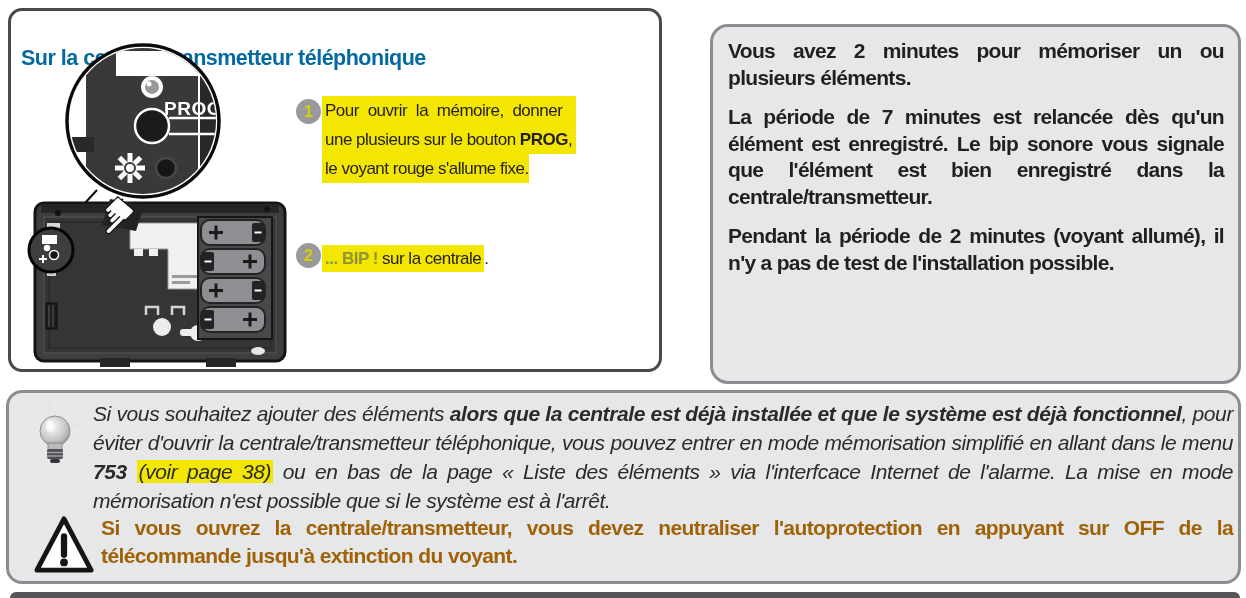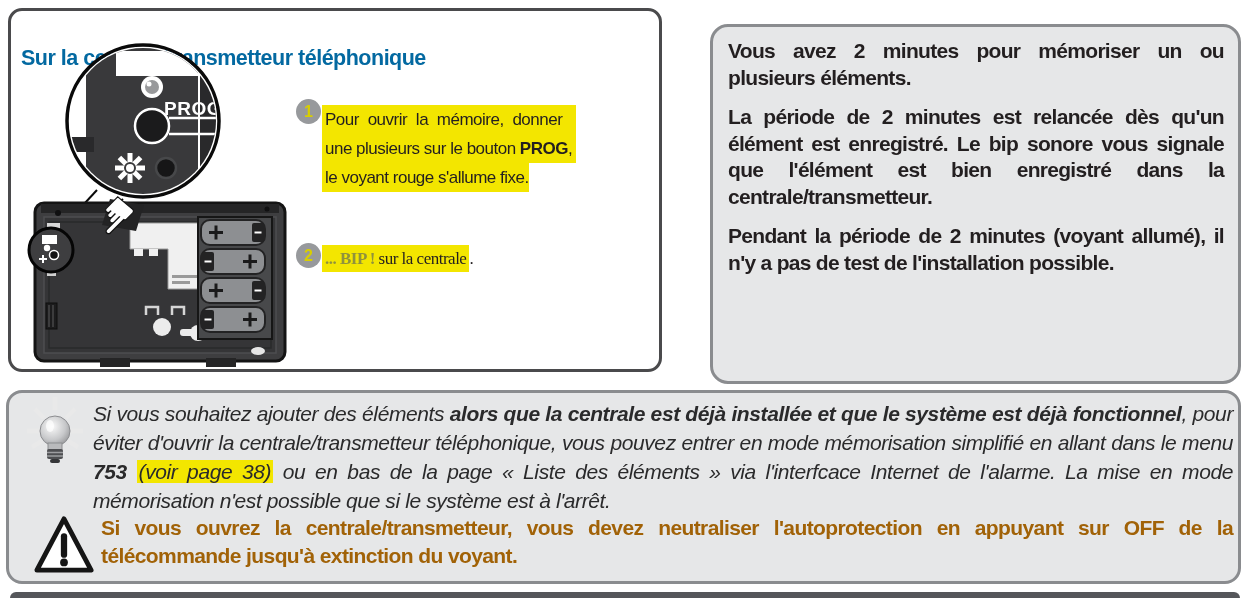--- a/index.html
+++ b/index.html
@@ -17,23 +17,23 @@
   .title{position:absolute;left:10px;top:3px;font-size:21.5px;font-weight:bold;
          letter-spacing:-0.5px;color:#0369a1;line-height:26px;margin-top:31px;}
   .illus{position:absolute;left:-1px;top:26px;width:300px;height:334px;}
   .step-badge{position:absolute;width:25px;height:25px;border-radius:50%;background:#97999c;
               color:#d8ce00;font-size:16px;font-weight:bold;text-align:center;line-height:25px;}
   .badge-1{left:285px;top:88px;}
   .badge-2{left:285px;top:232px;}
   .step1-text{position:absolute;left:311px;top:85px;width:254px;font-size:17px;
               letter-spacing:-0.5px;line-height:29px;}
   .step1-text .ln{display:block;height:29px;background:#f3e600;white-space:nowrap;padding-left:3px;}
-  .ln-justify{word-spacing:4.5px;margin-top:9px;}
+  .ln-justify{word-spacing:4.5px;}
   .ln-last{display:inline-block !important;width:auto !important;}
-  .step2-text{position:absolute;left:311px;top:234px;font-size:17px;letter-spacing:-0.5px;line-height:27px;white-space:nowrap;font-family:Liberation Serif, serif;}
+  .step2-text{position:absolute;left:311px;top:234px;font-size:17px;letter-spacing:-0.5px;line-height:27px;white-space:nowrap;}
   .step2-text .hl{display:inline-block;background:#f3e600;height:27px;padding:0 3px;}
   .bip{font-weight:bold;color:#90923c;}
   .info-content{padding:11px 14px 0 15px;}
   .info-content p{margin:0 0 13px 0;font-size:21px;font-weight:bold;letter-spacing:-0.7px;
                   line-height:26.5px;text-align:justify;color:#231f20;}
   .tip-icon{position:absolute;left:12px;top:2px;width:72px;height:76px;}
   .tip-text{position:absolute;left:84px;top:6px;width:1140px;font-size:21px;font-style:italic;
             letter-spacing:-0.4px;line-height:29px;text-align:justify;color:#2a2a2b;}
   .tip-text b{font-weight:bold;font-style:italic;}
   .hl-ref{background:#f3e600;padding:0 2px;margin-top:44px;}
@@ -170,21 +170,21 @@
 
     <div class="step-badge badge-2">2</div>
     <div class="step2-text">
       <span class="hl"><span class="bip">... BIP !</span><span> sur la centrale</span></span><span>.</span>
     </div>
   </div>
 
   <div class="panel right-panel">
     <div class="info-content">
       <p>Vous avez 2 minutes pour mémoriser un ou plusieurs éléments.</p>
-      <p>La période de 2 minutes est relancée dès qu'un élément est enregistré. Le bip sonore vous signale que l'élément est bien enregistré dans la centrale/transmetteur.</p>
+      <p>La période de 7 minutes est relancée dès qu'un élément est enregistré. Le bip sonore vous signale que l'élément est bien enregistré dans la centrale/transmetteur.</p>
       <p>Pendant la période de 2 minutes (voyant allumé), il n'y a pas de test de l'installation possible.</p>
     </div>
   </div>
 
   <div class="panel notes-panel">
 
     <svg class="tip-icon" viewBox="0 0 72 76">
       <defs>
         <radialGradient id="bulbGrad" cx="40%" cy="35%" r="75%">
           <stop offset="0%" stop-color="#fafafa"></stop>

